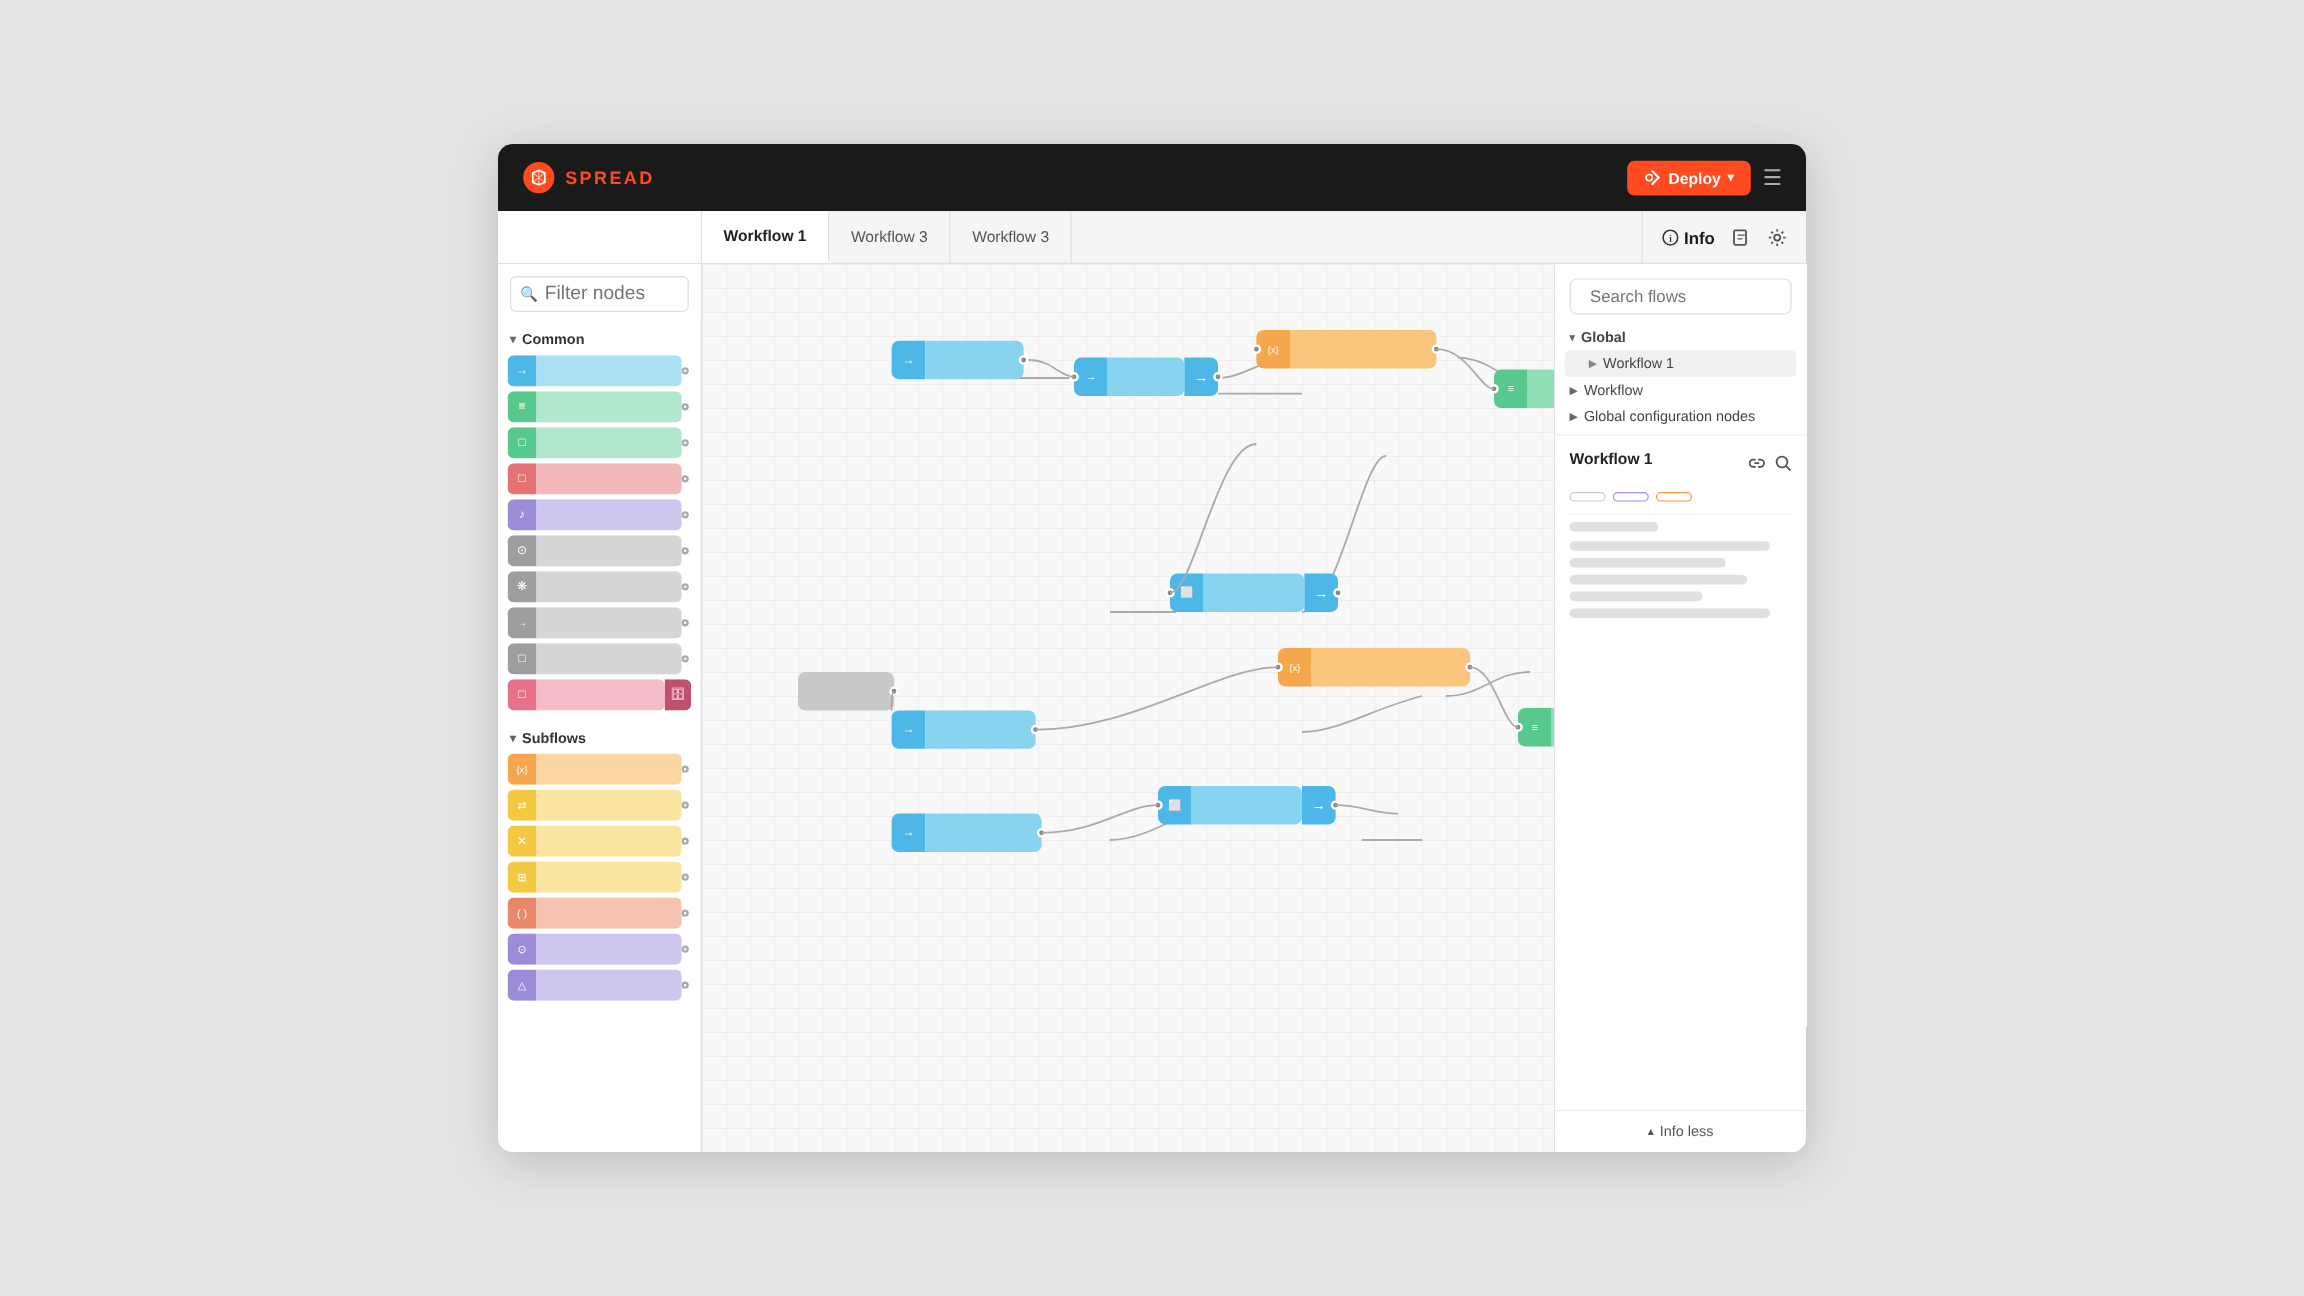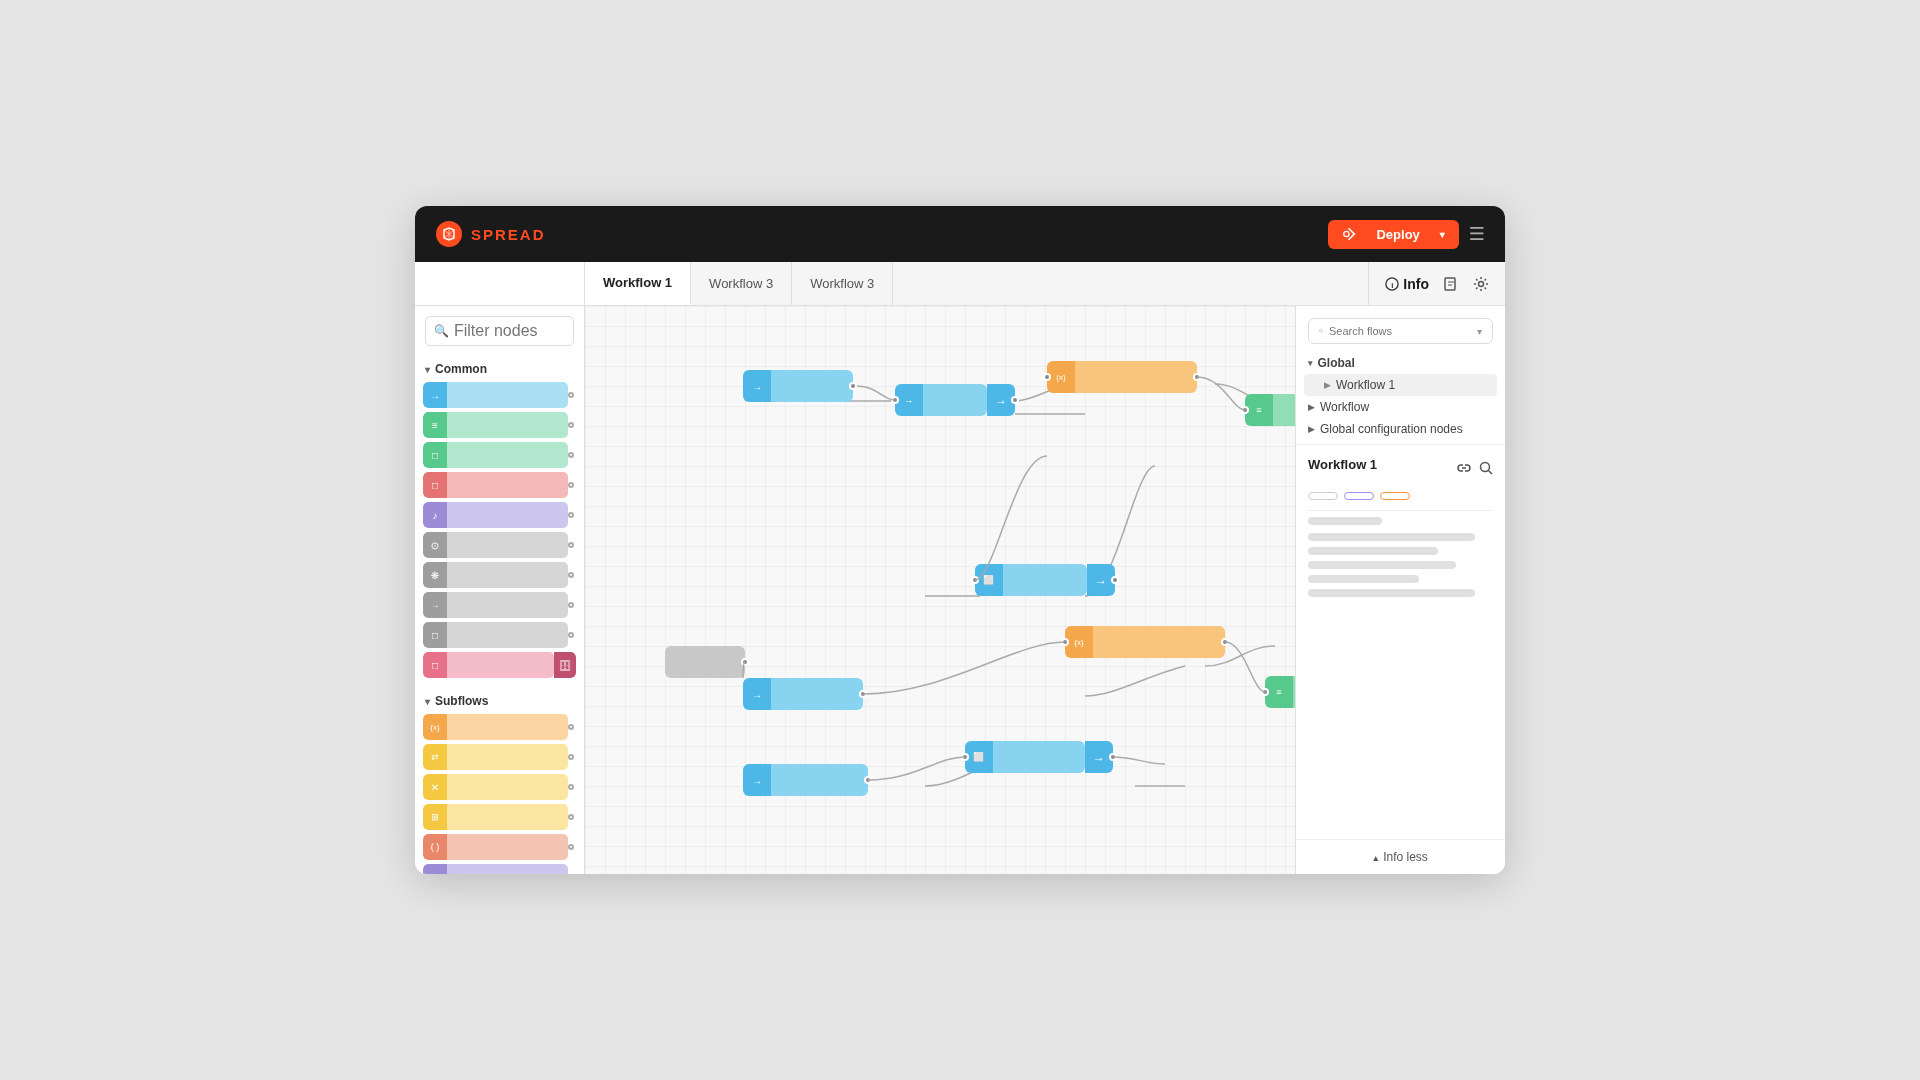--- a/index.html
+++ b/index.html
@@ -1,20 +1,20 @@
 <!DOCTYPE html>
 <html><head>
   <meta charset="utf-8">
   <style>
     * { box-sizing: border-box; margin: 0; padding: 0; }
     body { background: #e5e5e5; font-family: -apple-system, BlinkMacSystemFont, 'Segoe UI', sans-serif; width: 1920px; height: 1080px; display: flex; align-items: center; justify-content: center; }
 
     .app-window {
       width: 1090px;
-      height: 668px;
+      height: 840px;
       background: #fff;
       border-radius: 12px;
       overflow: hidden;
       box-shadow: 0 8px 40px rgba(0,0,0,0.18);
       display: flex;
       flex-direction: column;
     }
 
     
     .top-bar {
@@ -45,21 +45,21 @@
       background: #ff4b1f;
       color: #fff;
       border: none;
       border-radius: 6px;
       padding: 7px 14px;
       font-size: 13px;
       font-weight: 600;
       cursor: pointer;
       display: flex;
       align-items: center;
-      gap: 20px;
+      gap: 6px;
       margin-right: 10px;
     }
     .deploy-btn .chevron { font-size: 10px; }
     .menu-icon {
       color: #aaa;
       font-size: 18px;
       cursor: pointer;
     }
 
     
@@ -305,21 +305,21 @@
       align-items: center;
       border: 1px solid #ddd;
       border-radius: 6px;
       padding: 6px 10px;
       gap: 6px;
       margin: 12px 12px 0;
     }
     .search-flows-wrap input {
       border: none;
       outline: none;
-      font-size: 11px;
+      font-size: 14px;
       color: #777;
       flex: 1;
       background: transparent;
     }
     .chevron-down-sm { font-size: 10px; color: #999; }
 
     .flows-section { padding: 8px 8px 4px; }
     .flows-group-header {
       display: flex;
       align-items: center;

